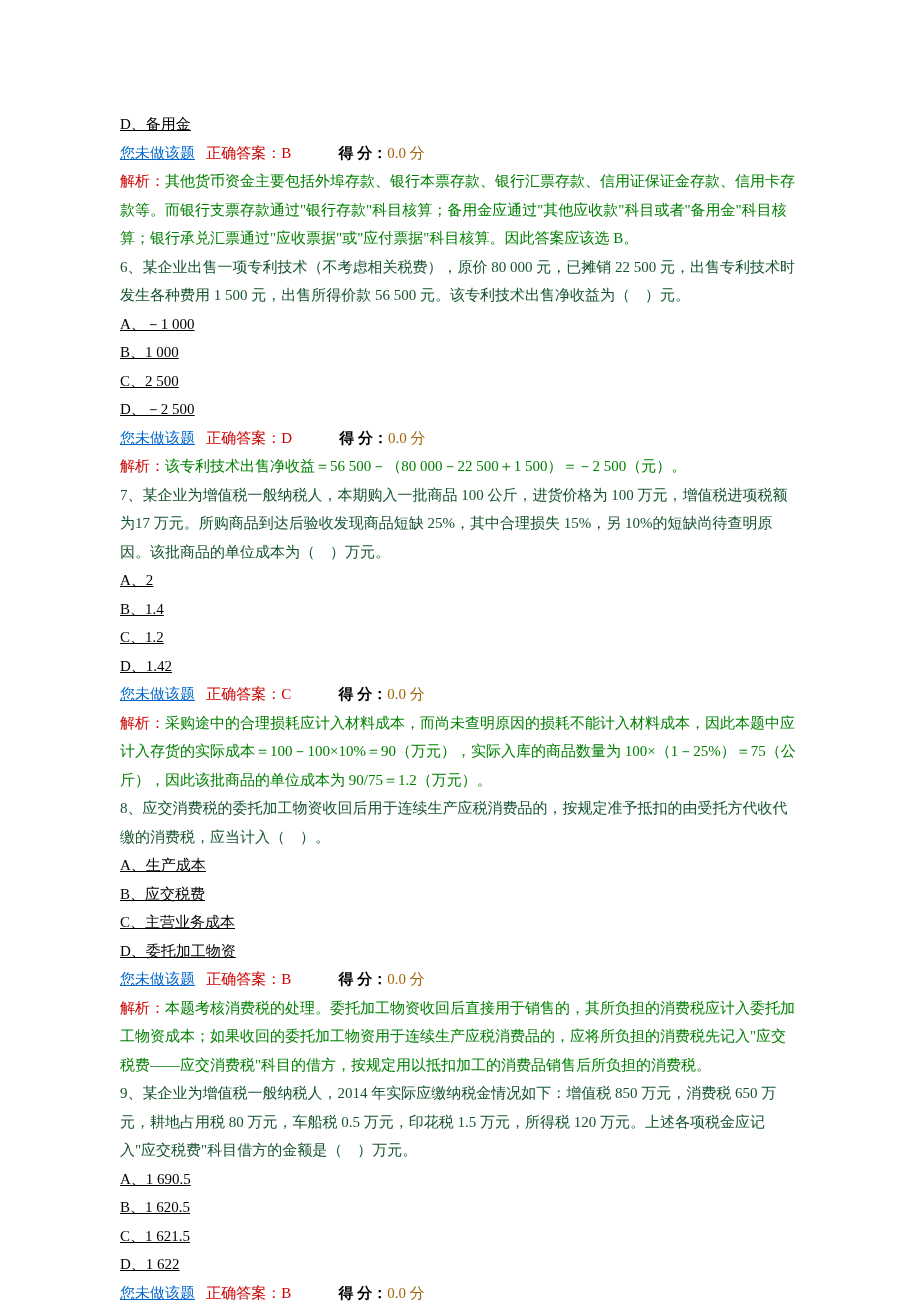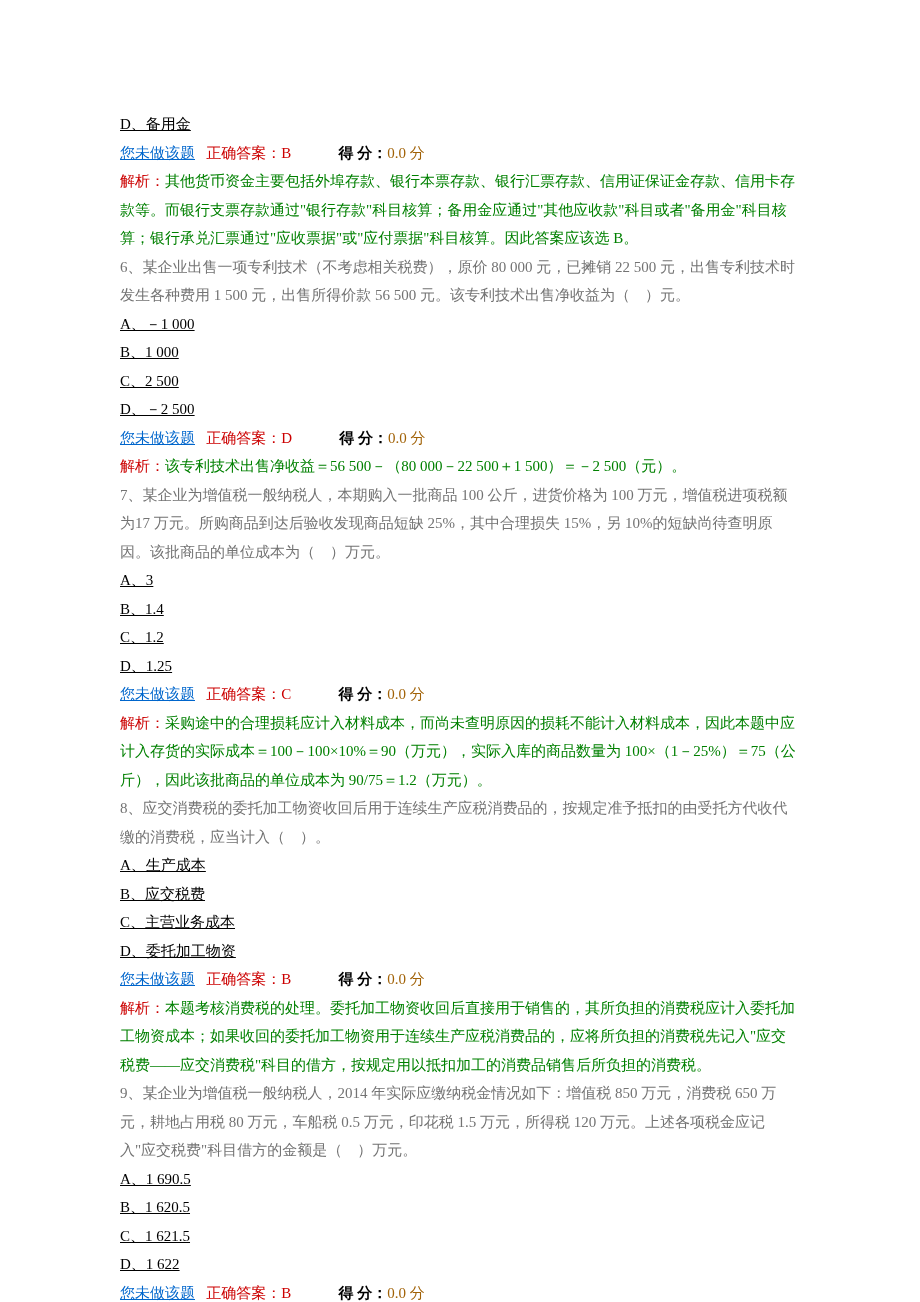--- a/index.html
+++ b/index.html
@@ -38,21 +38,21 @@
     .status-score-value {
       color: #a16207;
     }
     .explain-label {
       color: #cc0000;
     }
     .explain-text {
       color: #008000;
     }
     .question-text {
-      color: #737373;
+      color: #14532d;
     }
   </style>
 </head>
 <body>
 
 <div class="question-block">
   <span class="option">D、备用金</span>
   <span class="status-line">
     <span class="status-not-answered">您未做该题</span>&nbsp;&nbsp;
     <span class="status-correct"><span>正确答案：</span><span>B</span></span>&nbsp;&nbsp;
@@ -74,24 +74,24 @@
     <span class="status-correct"><span>正确答案：</span><span>D</span></span>&nbsp;&nbsp;
     <span class="status-score-label">得 分：</span><span class="status-score-value">0.0</span><span class="status-score-value"> 分</span>
   </span>
   <span>
     <span class="explain-label">解析：</span><span class="explain-text">该专利技术出售净收益＝56 500－（80 000－22 500＋1 500）＝－2 500（元）。</span>
   </span>
 </div>
 
 <div class="question-block">
   <span class="question-text">7、某企业为增值税一般纳税人，本期购入一批商品 100 公斤，进货价格为 100 万元，增值税进项税额为17 万元。所购商品到达后验收发现商品短缺 25%，其中合理损失 15%，另 10%的短缺尚待查明原因。该批商品的单位成本为（　）万元。</span>
-  <span class="option">A、3</span>
+  <span class="option">A、2</span>
   <span class="option">B、1.4</span>
   <span class="option">C、1.2</span>
-  <span class="option">D、1.25</span>
+  <span class="option">D、1.42</span>
   <span class="status-line">
     <span class="status-not-answered">您未做该题</span>&nbsp;&nbsp;
     <span class="status-correct"><span>正确答案：</span><span>C</span></span>&nbsp;&nbsp;
     <span class="status-score-label">得 分：</span><span class="status-score-value">0.0</span><span class="status-score-value"> 分</span>
   </span>
   <span>
     <span class="explain-label">解析：</span><span class="explain-text">采购途中的合理损耗应计入材料成本，而尚未查明原因的损耗不能计入材料成本，因此本题中应计入存货的实际成本＝100－100×10%＝90（万元），实际入库的商品数量为 100×（1－25%）＝75（公斤），因此该批商品的单位成本为 90/75＝1.2（万元）。</span>
   </span>
 </div>
 

